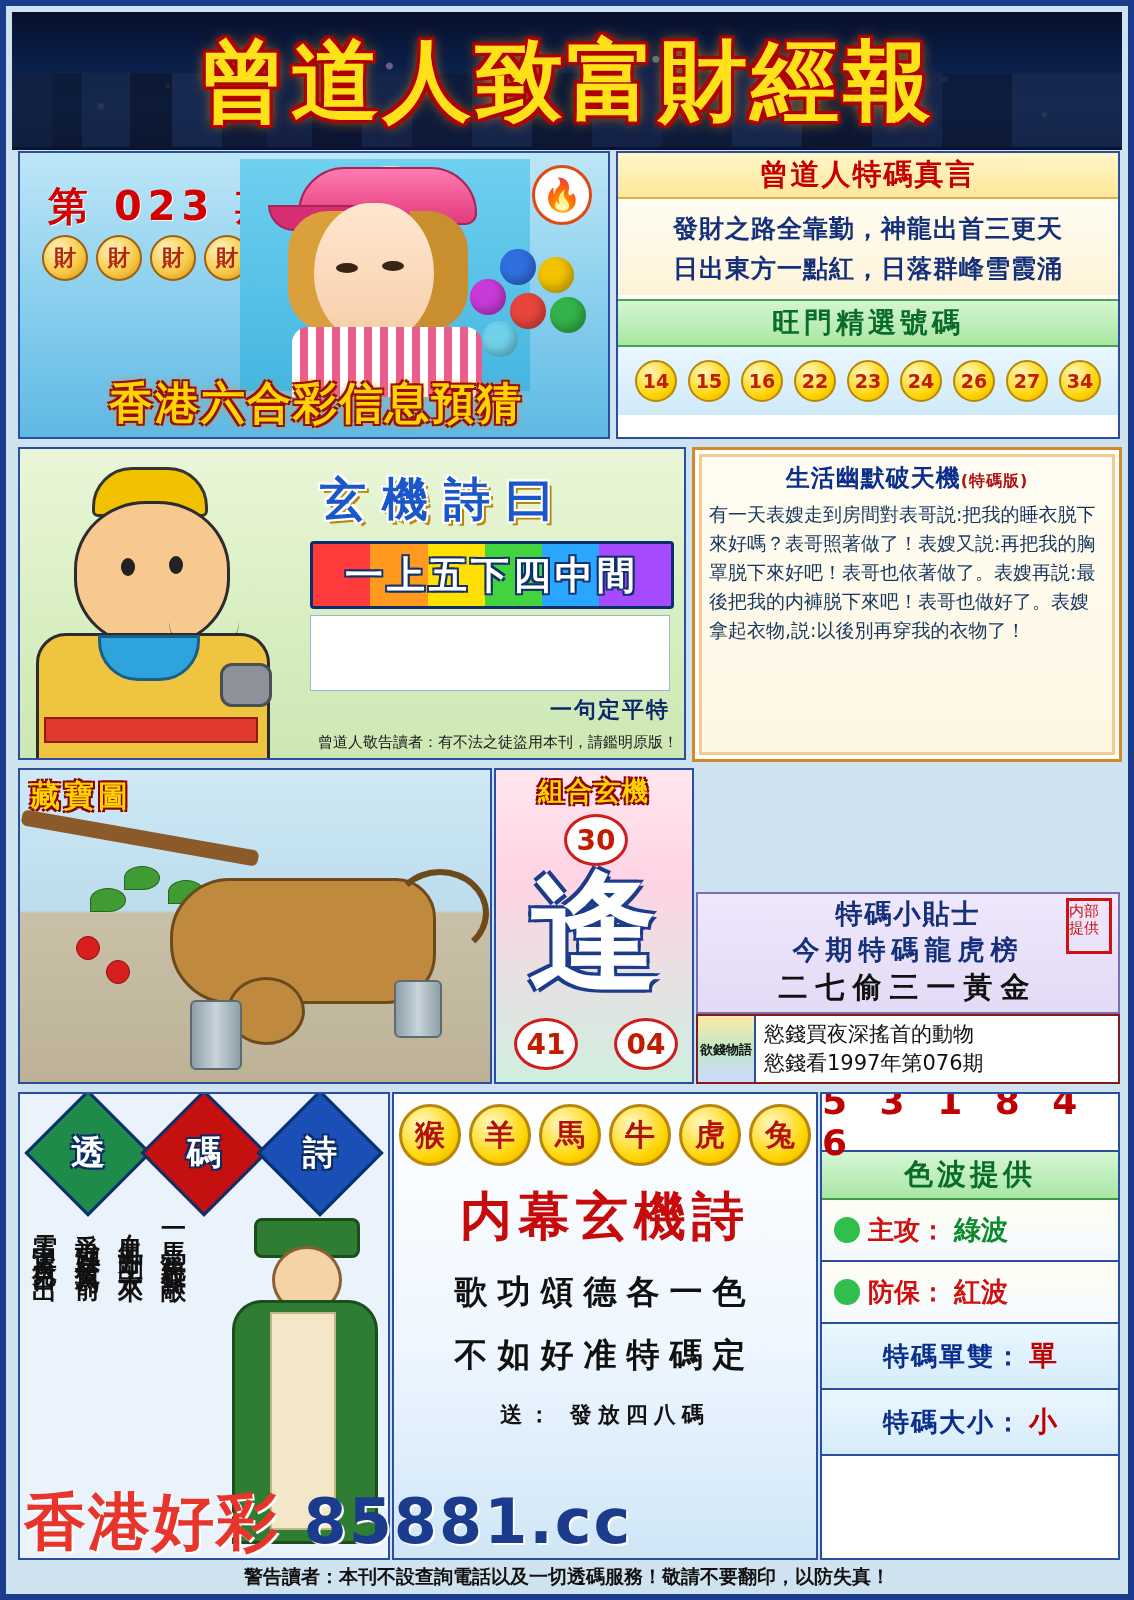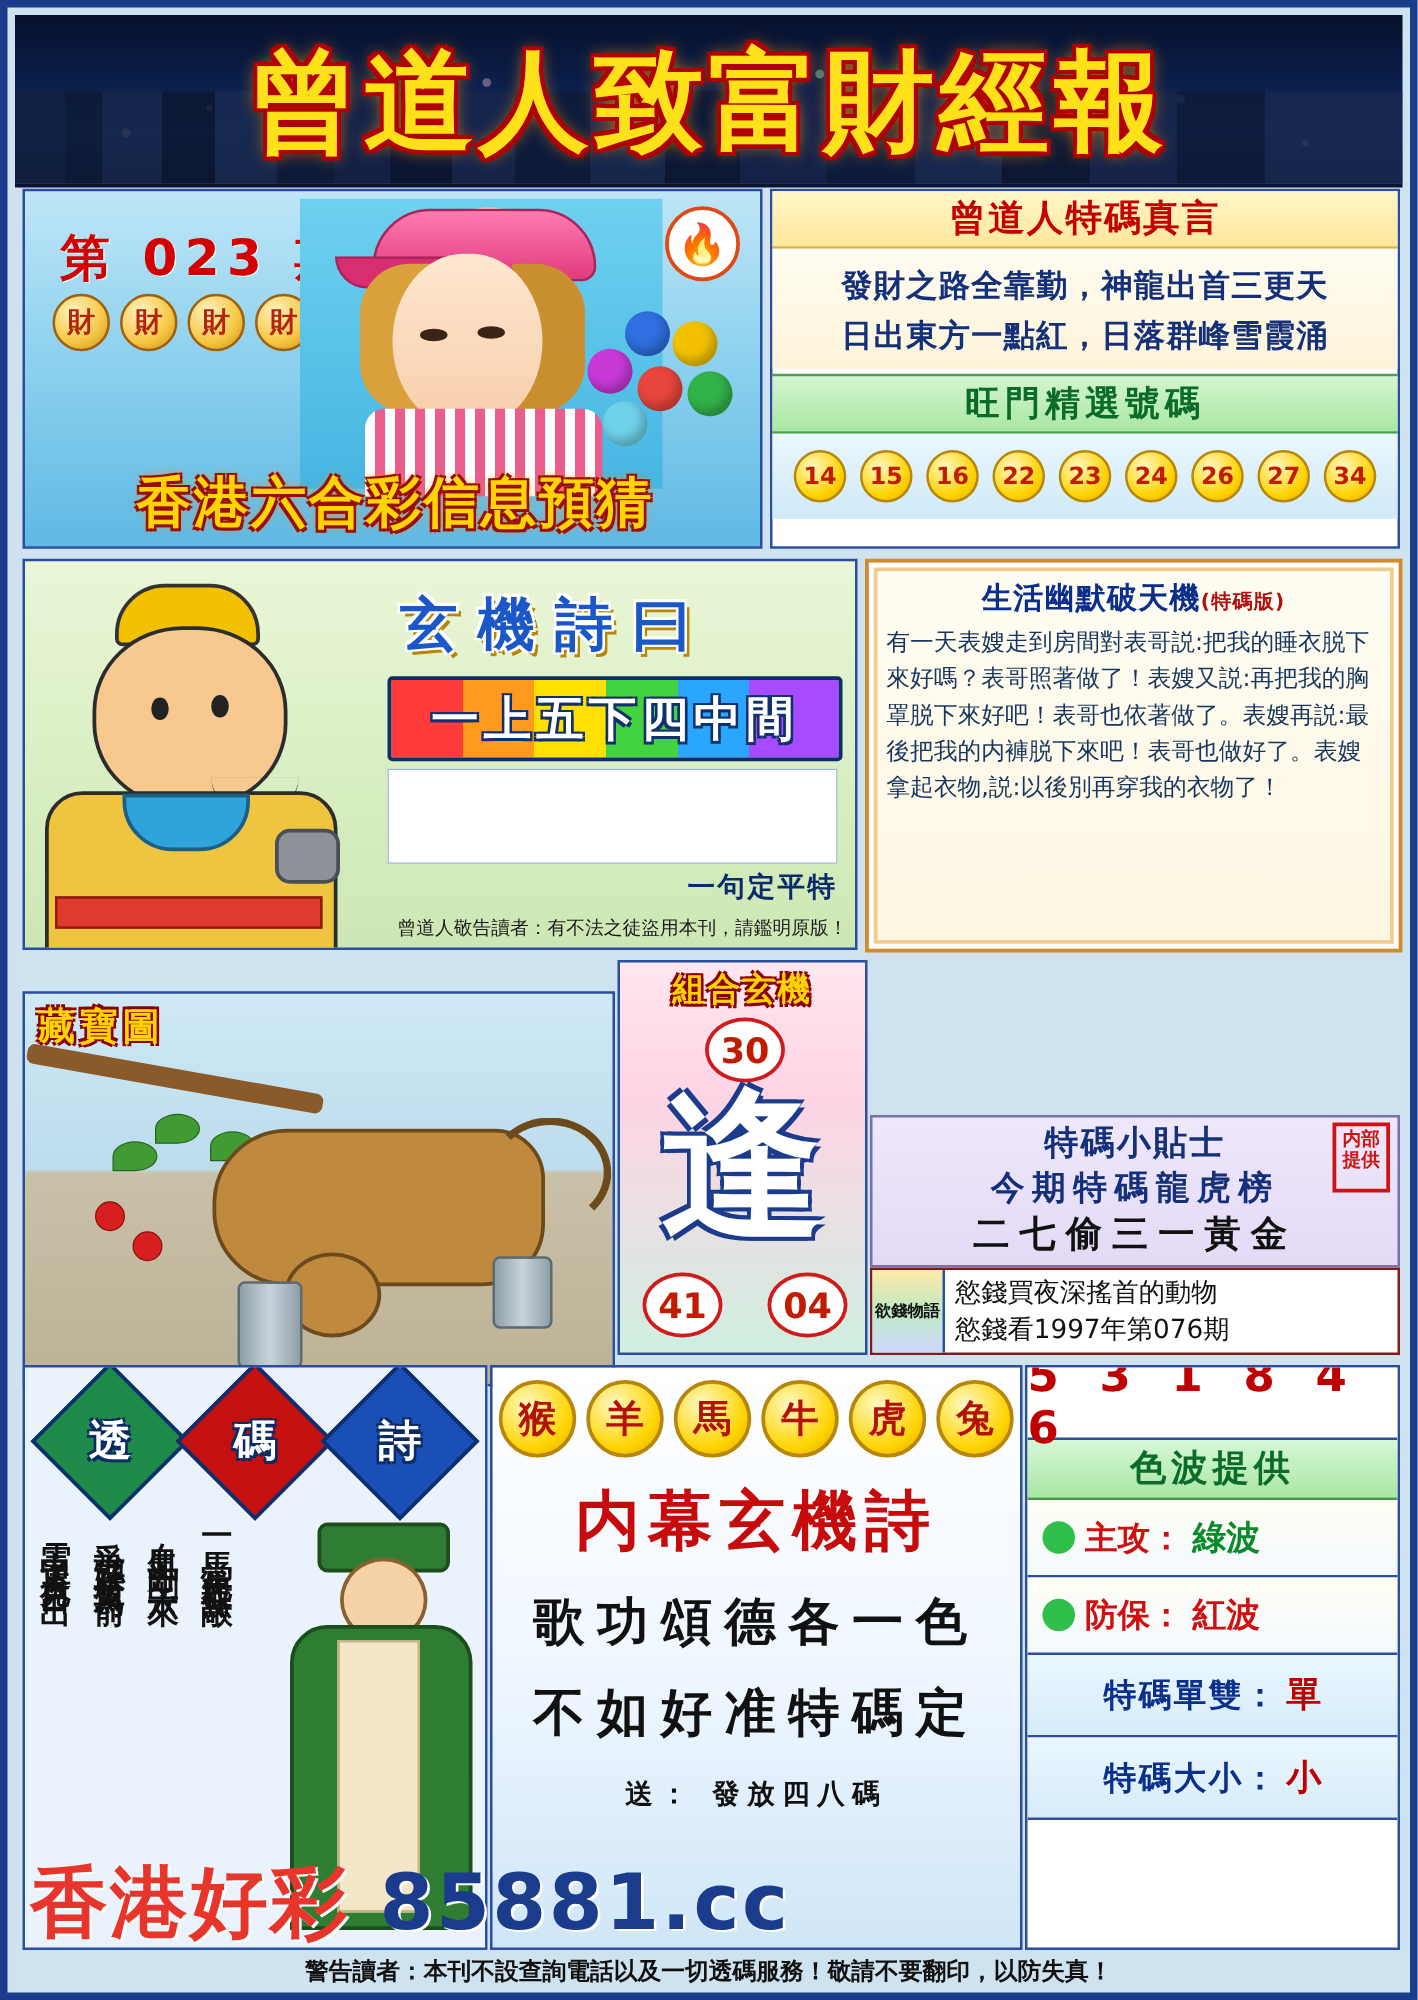--- a/index.html
+++ b/index.html
@@ -120,21 +120,21 @@
 
   .humor-box{position:absolute;left:680px;top:0;width:424px;height:309px;border:3px solid #d38b2a;
     background:linear-gradient(180deg,#fffdf3,#fdf6e2);box-shadow:inset 0 0 0 4px #fff, inset 0 0 0 7px #f0cd8e;}
   .humor-title{text-align:center;font-size:24px;font-weight:bold;color:#0b2d8c;margin-top:12px;letter-spacing:1px;}
   .humor-title small{font-size:16px;color:#b01010;}
   .humor-body{padding:6px 14px 0;font-size:19px;line-height:29px;color:#16365e;}
 
   
   .row4{position:absolute;left:6px;top:762px;width:1110px;height:318px;}
   .treasure{position:absolute;left:6px;top:0;width:470px;height:312px;border:2px solid #2a4fa0;
-    background:linear-gradient(180deg,#cfe9f5 0%,#bcdcec 45%,#c9c0a8 46%,#bdb296 100%);overflow:hidden;margin-top:25px;}
+    background:linear-gradient(180deg,#cfe9f5 0%,#bcdcec 45%,#c9c0a8 46%,#bdb296 100%);overflow:hidden;}
   .tre-label{position:absolute;left:10px;top:6px;font-size:30px;font-weight:bold;color:#ffd400;letter-spacing:4px;
     text-shadow:-2px -2px 0 #8b0000,2px -2px 0 #8b0000,-2px 2px 0 #8b0000,2px 2px 0 #8b0000;}
   .branch{position:absolute;left:0;top:60px;width:240px;height:16px;background:#8a5a2b;transform:rotate(10deg);border-radius:6px;}
   .leaf{position:absolute;width:34px;height:22px;border-radius:50% 50% 50% 0;background:#3f9b32;border:1px solid #27661f;}
   .cherry{position:absolute;width:22px;height:22px;border-radius:50%;background:#d81f1f;border:1px solid #8a0f0f;}
   .monkey{position:absolute;left:150px;top:108px;width:260px;height:120px;background:#c08a3e;border:3px solid #6d4a1c;
     border-radius:60px 40px 50px 60px;}
   .mk-head{position:absolute;left:54px;top:96px;width:72px;height:62px;border-radius:50%;background:#c08a3e;border:3px solid #6d4a1c;}
   .mk-tail{position:absolute;right:-56px;top:-12px;width:86px;height:76px;border:6px solid #6d4a1c;border-radius:50%;border-left-color:transparent;border-bottom-color:transparent;}
   .pipes{position:absolute;left:170px;bottom:12px;width:48px;height:66px;background:linear-gradient(90deg,#8f9fa8,#c8d4da,#8f9fa8);border:2px solid #5c6a72;border-radius:6px;}
@@ -148,21 +148,21 @@
     display:flex;align-items:center;justify-content:center;font-size:28px;font-weight:bold;color:#c21c00;}
   .cb-char{position:absolute;left:0;top:86px;width:100%;text-align:center;font-size:130px;font-weight:bold;color:#fff;
     text-shadow:-3px -3px 0 #1b3c8c,3px -3px 0 #1b3c8c,-3px 3px 0 #1b3c8c,3px 3px 0 #1b3c8c;line-height:150px;}
 
   .tips{position:absolute;left:684px;top:124px;width:420px;height:118px;border:2px solid #7a6fb0;
     background:linear-gradient(180deg,#efe7fb,#e3dbf6);}
   .tips-title{text-align:center;font-size:27px;font-weight:bold;color:#14307a;margin-top:2px;letter-spacing:2px;}
   .tips-line{text-align:center;font-size:27px;font-weight:bold;color:#14307a;letter-spacing:6px;}
   .tips-line2{text-align:center;font-size:29px;font-weight:bold;color:#111;letter-spacing:8px;}
   .seal{position:absolute;right:6px;top:4px;width:46px;height:56px;border:3px solid #d01212;color:#d01212;
-    font-size:15px;font-weight:bold;line-height:17px;text-align:center;padding-top:2px;box-sizing:border-box;}
+    font-size:15px;font-weight:normal;line-height:17px;text-align:left;padding-top:2px;box-sizing:border-box;}
   .money-strip{position:absolute;left:684px;top:246px;width:420px;height:66px;border:2px solid #7f1d1d;background:#fff;display:flex;}
   .ms-tag{width:56px;background:linear-gradient(180deg,#ffe9a8,#bfe9c4,#cfd9ff);border-right:2px solid #2a4fa0;
     font-size:13px;font-weight:bold;color:#111;display:flex;flex-direction:column;align-items:center;justify-content:center;line-height:15px;}
   .ms-body{flex:1;padding:4px 8px;font-size:21px;color:#111;line-height:29px;}
 
   
   .row5{position:absolute;left:6px;top:1086px;width:1110px;height:470px;}
   .col-left{position:absolute;left:6px;top:0;width:368px;height:464px;border:2px solid #2a4fa0;background:#eaf3fb;overflow:hidden;}
   .diamonds{display:flex;justify-content:space-around;padding:14px 10px 0;}
   .diamond{width:84px;height:84px;transform:rotate(45deg);display:flex;align-items:center;justify-content:center;
@@ -180,21 +180,21 @@
   .sc-inner{position:absolute;left:56px;top:104px;width:62px;height:214px;background:#f4e7c8;border:2px solid #c6b489;}
 
   .col-mid{position:absolute;left:380px;top:0;width:422px;height:464px;border:2px solid #2a4fa0;
     background:linear-gradient(180deg,#ffffff 0%,#eef6ff 55%,#cfe6f7 100%);overflow:hidden;}
   .mid-title{text-align:center;font-size:40px;font-weight:bold;color:#e01010;letter-spacing:4px;margin-top:10px;
     text-shadow:2px 2px 0 #ffd7d7;}
   .zodiacs{display:flex;justify-content:center;gap:8px;margin-top:10px;}
   .zod{width:56px;height:56px;border-radius:50%;background:radial-gradient(circle at 35% 30%,#fff9c4,#ffd400 65%,#e0a800);
     border:3px solid #b8860b;display:flex;align-items:center;justify-content:center;font-size:30px;font-weight:bold;color:#b3120a;}
   .mid-sub{text-align:center;font-size:52px;font-weight:bold;color:#c70a0a;letter-spacing:6px;margin-top:16px;}
-  .mid-line{text-align:center;font-size:41px;font-weight:bold;color:#111;letter-spacing:10px;margin-top:18px;}
+  .mid-line{text-align:center;font-size:33px;font-weight:bold;color:#111;letter-spacing:10px;margin-top:18px;}
   .mid-give{text-align:center;font-size:22px;font-weight:bold;color:#111;letter-spacing:6px;margin-top:22px;}
 
   .col-right{position:absolute;left:808px;top:0;width:296px;height:464px;border:2px solid #2a4fa0;background:#fff;overflow:hidden;}
   .cr-head{height:46px;background:linear-gradient(180deg,#fff0c0,#ffe08a);border-bottom:2px solid #c89b2a;
     display:flex;align-items:center;justify-content:center;font-size:29px;font-weight:bold;color:#b30000;letter-spacing:4px;}
   .cr-nums{height:56px;background:#fff;border-bottom:2px solid #2a4fa0;display:flex;align-items:center;justify-content:center;
     font-size:36px;font-weight:bold;color:#c00000;letter-spacing:10px;}
   .cr-head2{height:46px;background:linear-gradient(180deg,#d6f7d6,#a9e6a4);border-bottom:2px solid #3f9b3f;
     display:flex;align-items:center;justify-content:center;font-size:29px;font-weight:bold;color:#0a6b2a;letter-spacing:4px;}
   .cr-row{height:60px;border-bottom:2px solid #2a4fa0;display:flex;align-items:center;padding-left:12px;gap:8px;

